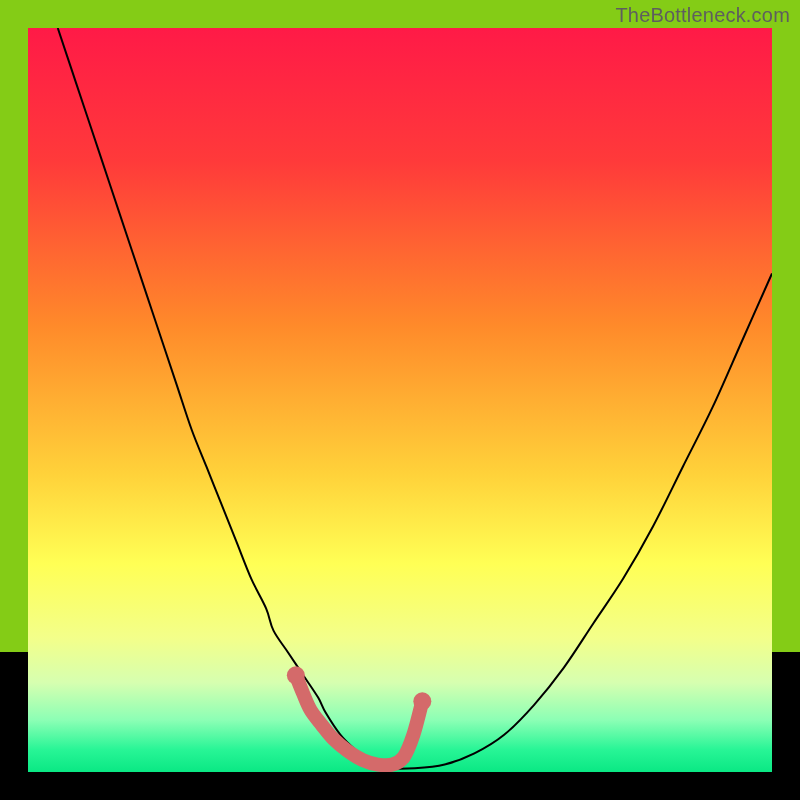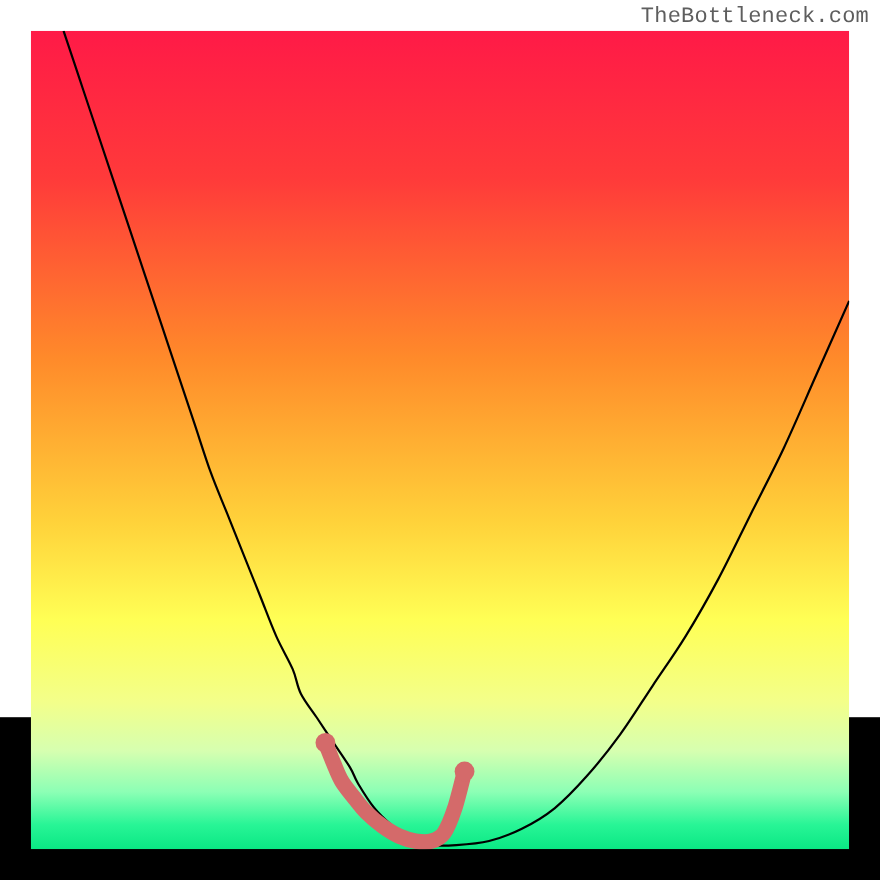--- a/index.html
+++ b/index.html
@@ -8,22 +8,21 @@
     width: 800px;
     height: 800px;
     overflow: hidden;
     background: #000;
     font-family: Arial, Helvetica, sans-serif;
   }
   .frame {
     position: relative;
     width: 800px;
     height: 652px;
-    background: #ffffff;
-    font-family: Liberation Mono, monospace;
+    background: #84cc16;
   }
   .plot {
     position: absolute;
     left: 28px;
     top: 28px;
     width: 744px;
     height: 744px;
   }
   .watermark {
     position: absolute;

